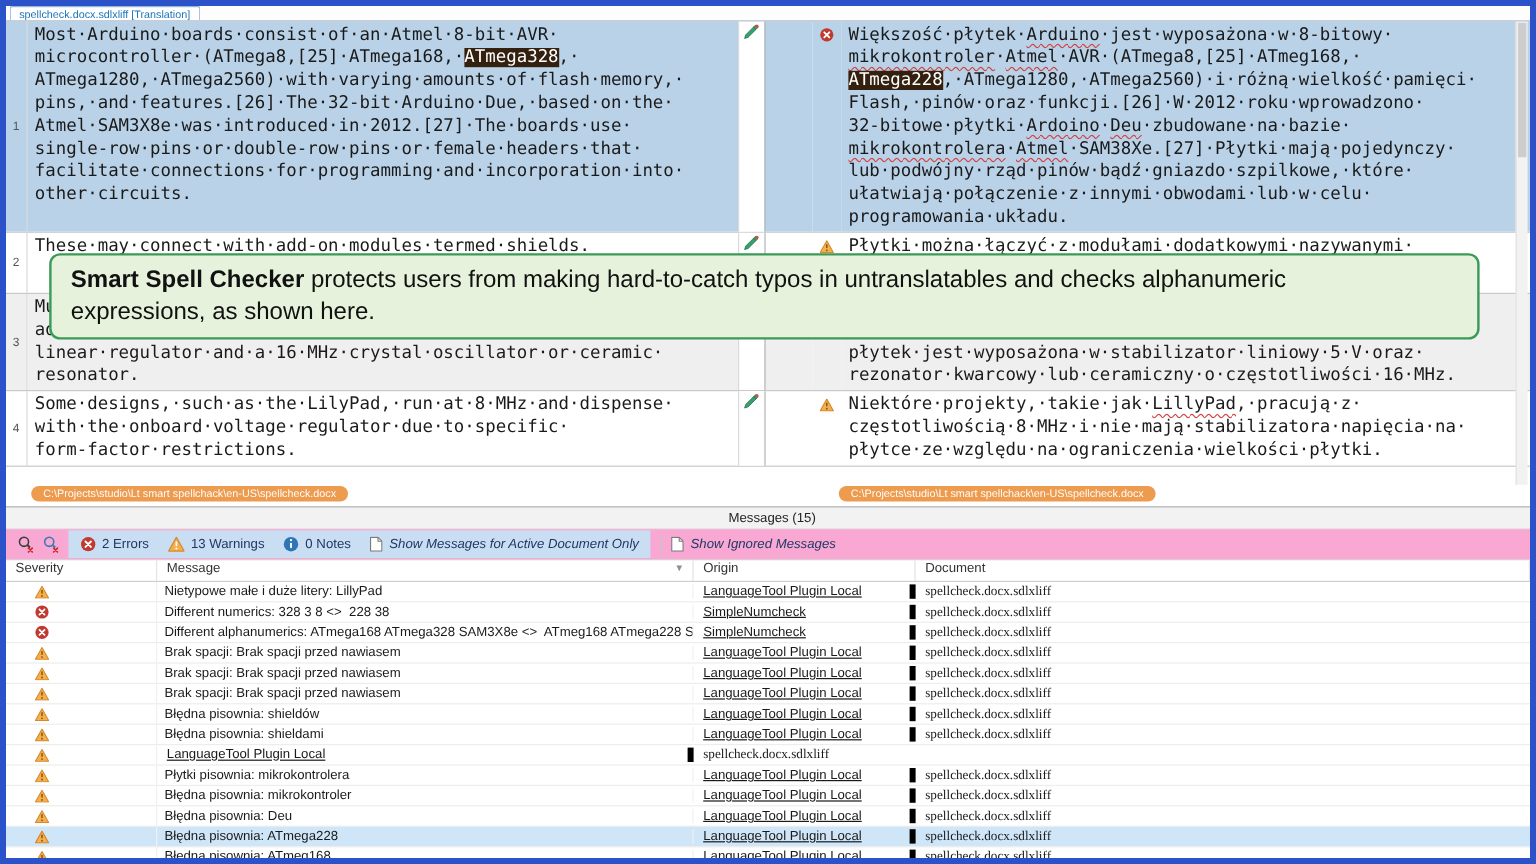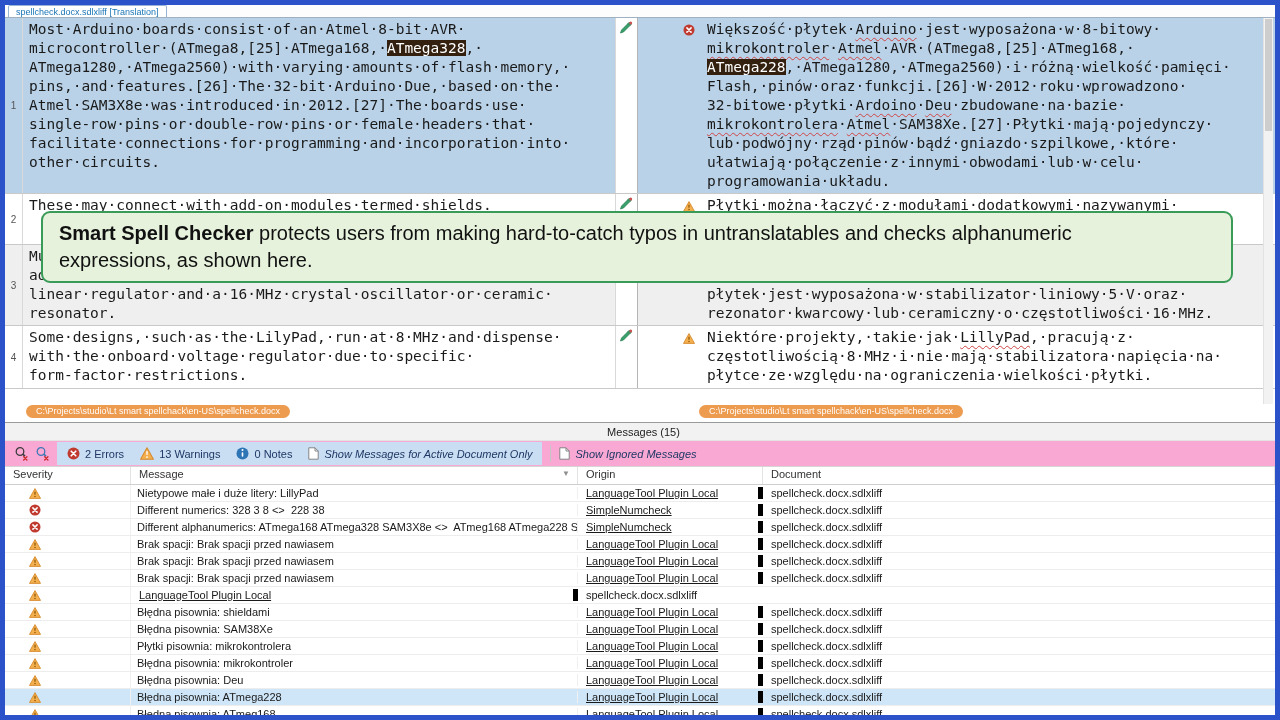--- a/index.html
+++ b/index.html
@@ -65,21 +65,21 @@
   .mheader>div{padding:1px 0 0 8px;border-right:1px solid #e3e3e3;position:relative;box-sizing:border-box;}
   .sort{position:absolute;right:7px;top:2px;color:#8f8f8f;font-size:8px;}
   #msg-rows .mrow{
     display:grid;grid-template-columns:126px 447px 185px 1fr;height:16px;
     font-size:11px;color:#1a1a1a;border-bottom:1px solid #ededed;align-items:center;
   }
   .mrow.selected{background:var(--selected_message_row,#cfe6f8);}
   .mrow .sev{padding-left:24px;border-right:1px solid #f0f0f0;height:100%;display:flex;align-items:center;box-sizing:border-box;}
   .mrow .msg{padding-left:6px;border-right:1px solid #f0f0f0;white-space:pre;overflow:hidden;}
   .mrow .org{padding-left:8px;border-right:5px solid #000000;white-space:pre;overflow:hidden;text-decoration:underline;}
-  .mrow .doc{padding-left:8px;white-space:pre;overflow:hidden;}
+  .mrow .doc{padding-left:8px;white-space:pre;overflow:hidden;font-family:Liberation Serif, serif;}
   .ic{display:inline-flex;align-items:center;}
 </style>
 </head>
 <body>
 
 <div class="tabstrip">
   <div class="tab">spellcheck.docx.sdlxliff [Translation]</div>
 </div>
 
 <div id="editor">
@@ -359,20 +359,21 @@
       <div class="mrow">
         <div class="sev">
           <span class="ic">
             <svg width="12" height="11" viewBox="0 0 12 11">
               <path d="M6 0.6 L11.5 10.4 H0.5 Z" fill="#f4b04f" stroke="#d68a2d" stroke-width="0.9" stroke-linejoin="round"></path>
               <rect x="5.4" y="3.4" width="1.2" height="3.4" rx="0.6" fill="#8a5200"></rect>
               <circle cx="6" cy="8.6" r="0.75" fill="#8a5200"></circle>
             </svg>
           </span>
         </div>
+        <div class="msg">Błędna pisownia: shieldów</div>
         <div class="org">LanguageTool Plugin Local</div>
         <div class="doc">spellcheck.docx.sdlxliff</div>
       </div>
       <div class="mrow">
         <div class="sev">
           <span class="ic">
             <svg width="12" height="11" viewBox="0 0 12 11">
               <path d="M6 0.6 L11.5 10.4 H0.5 Z" fill="#f4b04f" stroke="#d68a2d" stroke-width="0.9" stroke-linejoin="round"></path>
               <rect x="5.4" y="3.4" width="1.2" height="3.4" rx="0.6" fill="#8a5200"></rect>
               <circle cx="6" cy="8.6" r="0.75" fill="#8a5200"></circle>
@@ -386,21 +387,20 @@
       <div class="mrow">
         <div class="sev">
           <span class="ic">
             <svg width="12" height="11" viewBox="0 0 12 11">
               <path d="M6 0.6 L11.5 10.4 H0.5 Z" fill="#f4b04f" stroke="#d68a2d" stroke-width="0.9" stroke-linejoin="round"></path>
               <rect x="5.4" y="3.4" width="1.2" height="3.4" rx="0.6" fill="#8a5200"></rect>
               <circle cx="6" cy="8.6" r="0.75" fill="#8a5200"></circle>
             </svg>
           </span>
         </div>
-        <div class="msg">Błędna pisownia: SAM38Xe</div>
         <div class="org">LanguageTool Plugin Local</div>
         <div class="doc">spellcheck.docx.sdlxliff</div>
       </div>
       <div class="mrow">
         <div class="sev">
           <span class="ic">
             <svg width="12" height="11" viewBox="0 0 12 11">
               <path d="M6 0.6 L11.5 10.4 H0.5 Z" fill="#f4b04f" stroke="#d68a2d" stroke-width="0.9" stroke-linejoin="round"></path>
               <rect x="5.4" y="3.4" width="1.2" height="3.4" rx="0.6" fill="#8a5200"></rect>
               <circle cx="6" cy="8.6" r="0.75" fill="#8a5200"></circle>

